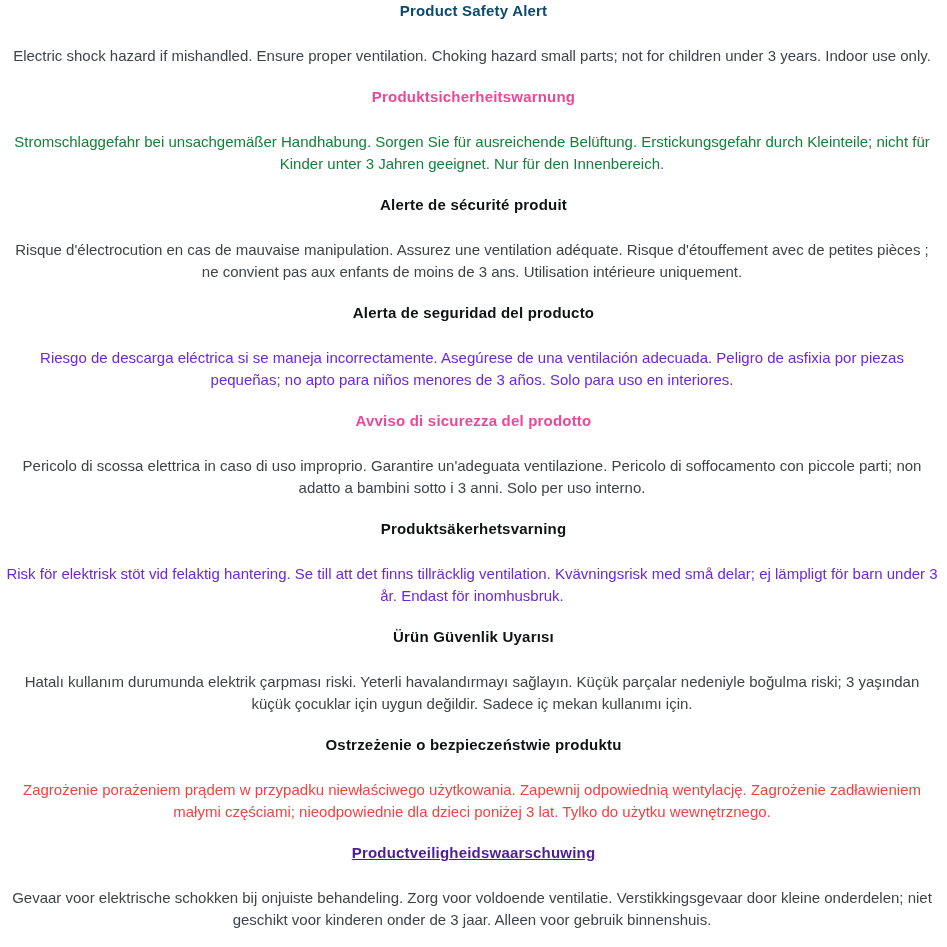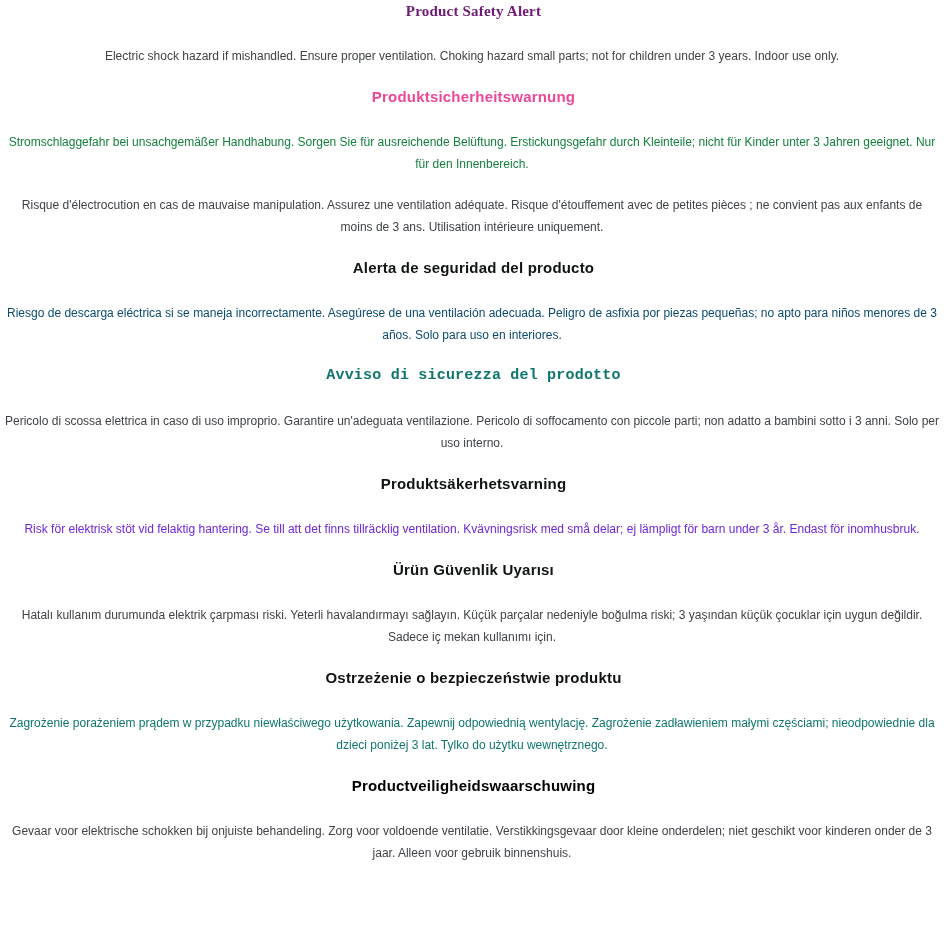--- a/index.html
+++ b/index.html
@@ -22,68 +22,69 @@
   .section-heading {
     font-size: 15px;
     line-height: 22px;
     font-weight: 700;
     text-align: center;
     color: #101314;
     margin: 0 0 23px 0;
     letter-spacing: 0.2px;
   }
   .section-body {
-    font-size: 12px;
+    font-size: 15px;
     line-height: 22px;
     font-weight: 400;
     text-align: center;
     color: #3f4347;
     margin: 0 3px 19px 0;
   }
 </style>
 </head>
 <body style="background: rgb(255, 255, 255);">
 
 <main class="doc">
   <section class="alert-section">
-    <h3 class="section-heading" style="color: #701a75; font-family: Liberation Serif, serif;">Product Safety Alert</h3>
+    <h3 class="section-heading" style="color: #0c4a6e;">Product Safety Alert</h3>
     <p class="section-body" style="color: rgb(63, 67, 71);">Electric shock hazard if mishandled. Ensure proper ventilation. Choking hazard small parts; not for children under 3 years. Indoor use only.</p>
   </section>
 
   <section class="alert-section">
     <h3 class="section-heading" style="color: #ec4899;">Produktsicherheitswarnung</h3>
     <p class="section-body" style="color: #15803d;">Stromschlaggefahr bei unsachgemäßer Handhabung. Sorgen Sie für ausreichende Belüftung. Erstickungsgefahr durch Kleinteile; nicht für Kinder unter 3 Jahren geeignet. Nur für den Innenbereich.</p>
   </section>
 
   <section class="alert-section">
+    <h3 class="section-heading" style="color: rgb(16, 19, 20);">Alerte de sécurité produit</h3>
     <p class="section-body" style="color: rgb(63, 67, 71);">Risque d'électrocution en cas de mauvaise manipulation. Assurez une ventilation adéquate. Risque d'étouffement avec de petites pièces ; ne convient pas aux enfants de moins de 3 ans. Utilisation intérieure uniquement.</p>
   </section>
 
   <section class="alert-section">
     <h3 class="section-heading" style="color: rgb(16, 19, 20);">Alerta de seguridad del producto</h3>
-    <p class="section-body" style="color: #0c4a6e;">Riesgo de descarga eléctrica si se maneja incorrectamente. Asegúrese de una ventilación adecuada. Peligro de asfixia por piezas pequeñas; no apto para niños menores de 3 años. Solo para uso en interiores.</p>
+    <p class="section-body" style="color: #6d28d9;">Riesgo de descarga eléctrica si se maneja incorrectamente. Asegúrese de una ventilación adecuada. Peligro de asfixia por piezas pequeñas; no apto para niños menores de 3 años. Solo para uso en interiores.</p>
   </section>
 
   <section class="alert-section">
-    <h3 class="section-heading" style="color: #0f766e; font-family: Liberation Mono, monospace;">Avviso di sicurezza del prodotto</h3>
+    <h3 class="section-heading" style="color: #ec4899;">Avviso di sicurezza del prodotto</h3>
     <p class="section-body" style="color: rgb(63, 67, 71);">Pericolo di scossa elettrica in caso di uso improprio. Garantire un'adeguata ventilazione. Pericolo di soffocamento con piccole parti; non adatto a bambini sotto i 3 anni. Solo per uso interno.</p>
   </section>
 
   <section class="alert-section">
     <h3 class="section-heading" style="color: rgb(16, 19, 20);">Produktsäkerhetsvarning</h3>
     <p class="section-body" style="color: #6d28d9;">Risk för elektrisk stöt vid felaktig hantering. Se till att det finns tillräcklig ventilation. Kvävningsrisk med små delar; ej lämpligt för barn under 3 år. Endast för inomhusbruk.</p>
   </section>
 
   <section class="alert-section">
     <h3 class="section-heading" style="color: rgb(16, 19, 20);">Ürün Güvenlik Uyarısı</h3>
     <p class="section-body" style="color: rgb(63, 67, 71);">Hatalı kullanım durumunda elektrik çarpması riski. Yeterli havalandırmayı sağlayın. Küçük parçalar nedeniyle boğulma riski; 3 yaşından küçük çocuklar için uygun değildir. Sadece iç mekan kullanımı için.</p>
   </section>
 
   <section class="alert-section">
     <h3 class="section-heading" style="color: rgb(16, 19, 20);">Ostrzeżenie o bezpieczeństwie produktu</h3>
-    <p class="section-body" style="color: #0f766e;">Zagrożenie porażeniem prądem w przypadku niewłaściwego użytkowania. Zapewnij odpowiednią wentylację. Zagrożenie zadławieniem małymi częściami; nieodpowiednie dla dzieci poniżej 3 lat. Tylko do użytku wewnętrznego.</p>
+    <p class="section-body" style="color: #ef4444;">Zagrożenie porażeniem prądem w przypadku niewłaściwego użytkowania. Zapewnij odpowiednią wentylację. Zagrożenie zadławieniem małymi częściami; nieodpowiednie dla dzieci poniżej 3 lat. Tylko do użytku wewnętrznego.</p>
   </section>
 
   <section class="alert-section">
-    <h3 class="section-heading" style="color: #000000;">Productveiligheidswaarschuwing</h3>
+    <h3 class="section-heading" style="color: #4c1d95; text-decoration: underline;">Productveiligheidswaarschuwing</h3>
     <p class="section-body" style="color: rgb(63, 67, 71);">Gevaar voor elektrische schokken bij onjuiste behandeling. Zorg voor voldoende ventilatie. Verstikkingsgevaar door kleine onderdelen; niet geschikt voor kinderen onder de 3 jaar. Alleen voor gebruik binnenshuis.</p>
   </section>
 </main>
 
 </body></html>

